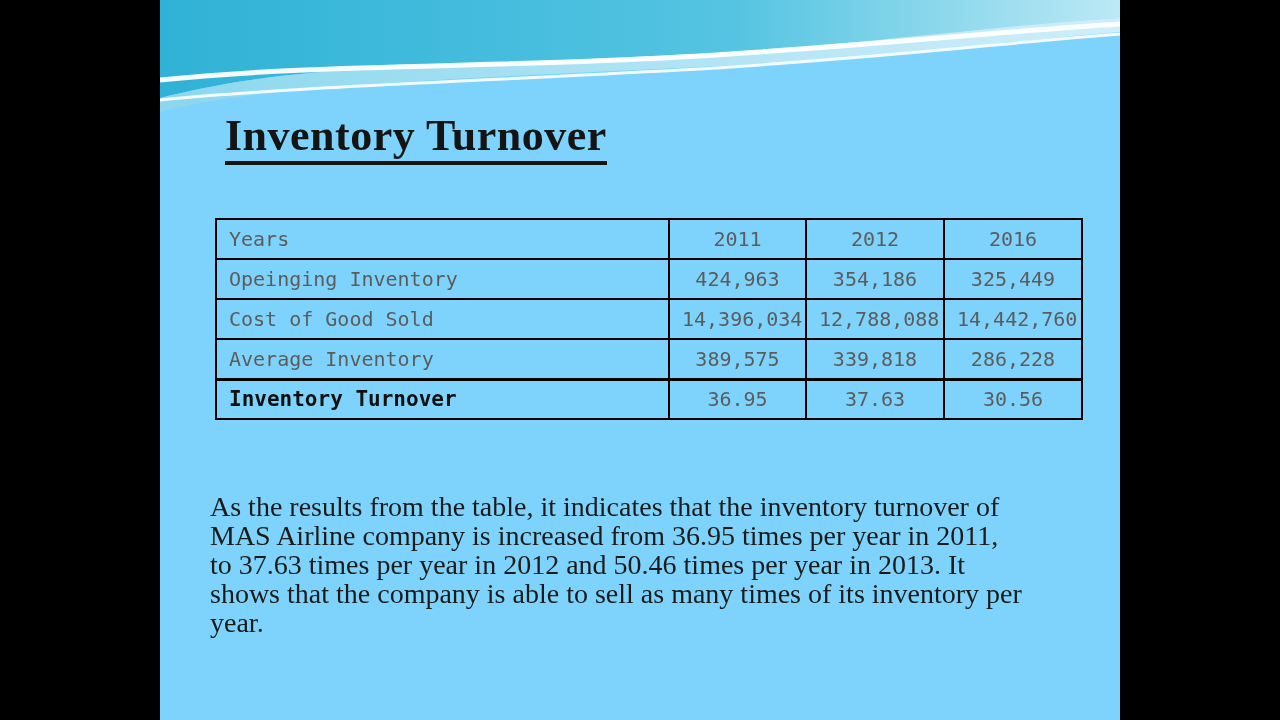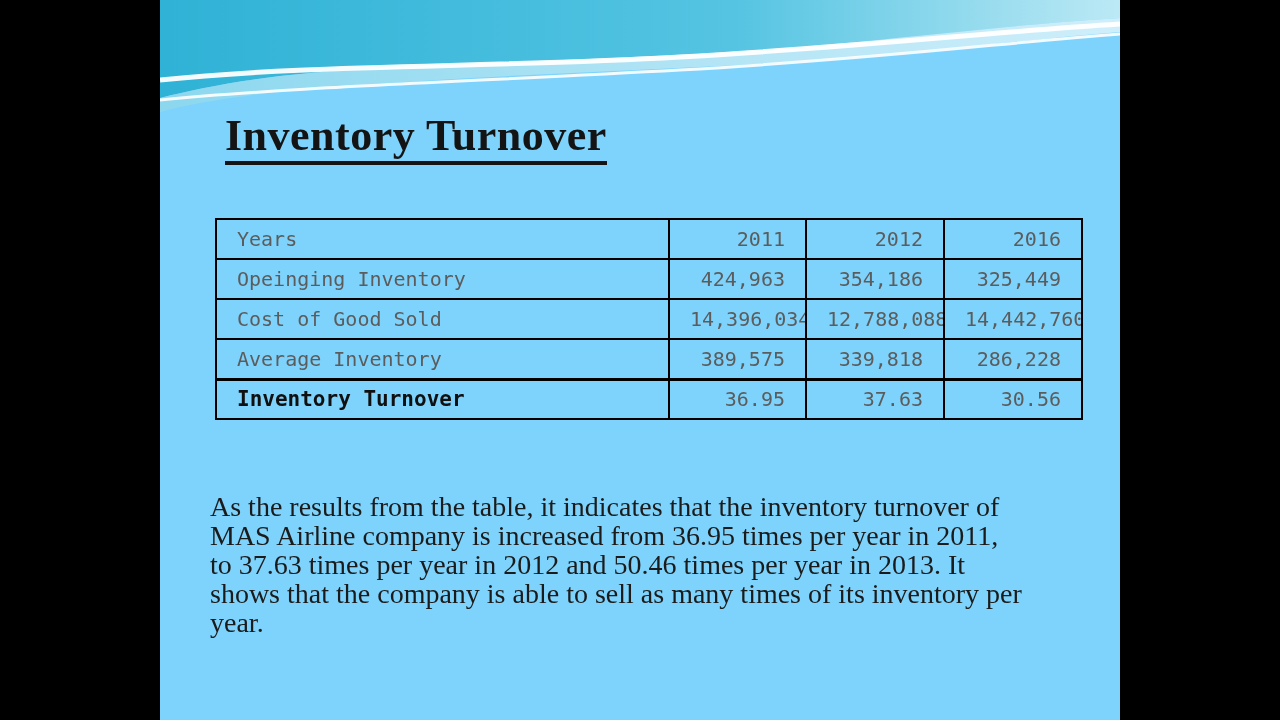--- a/index.html
+++ b/index.html
@@ -56,27 +56,27 @@
     border-collapse: collapse;
     table-layout: fixed;
     font-family: "DejaVu Sans Mono", monospace;
     font-size: 20px;
     color: #5c5c5c;
   }
   table.data th,
   table.data td {
     border: 2px solid #000;
     height: 40px;
-    padding: 0 20px;
+    padding: 0 12px;
     font-weight: 400;
     overflow: hidden;
     white-space: nowrap;
   }
   table.data th { text-align: left; }
-  table.data .num { text-align: right; }
+  table.data .num { text-align: center; }
   table.data tr.bold-row td { border-top: 3px solid #000; }
   table.data tr.bold-row td:first-child {
     font-weight: 700;
     color: #101010;
     font-size: 21px;
   }
 
   .paragraph {
     position: absolute;
     left: 50px;

